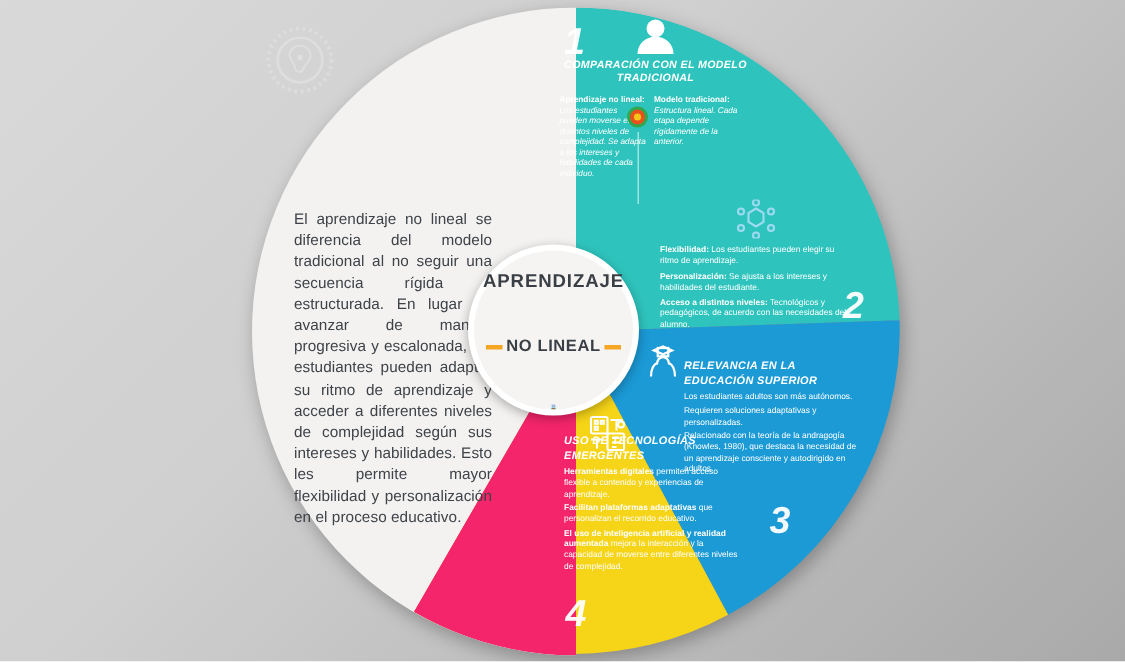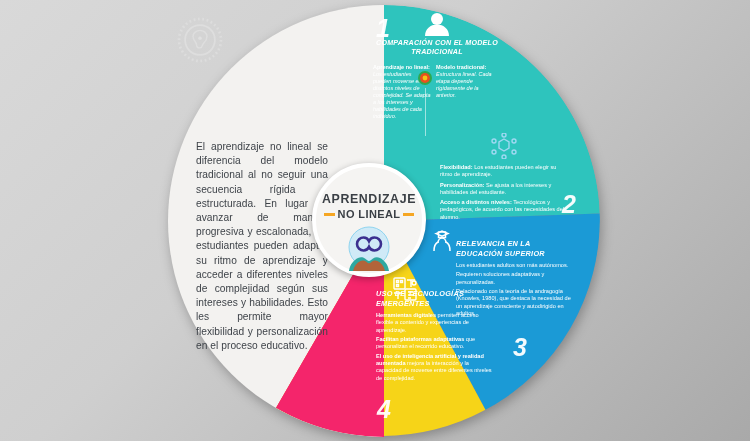--- a/index.html
+++ b/index.html
@@ -55,23 +55,24 @@
   
   .badge {
     position: absolute;
     left: 312px; top: 163px;
     width: 114px; height: 114px;
     border-radius: 50%;
     background: #f5f4f2;
     border: 4px solid #ffffff;
     box-shadow: 0 2px 7px rgba(0,0,0,.3);
     display: flex; flex-direction: column;
-    align-items: center; justify-content: flex-end;
+    align-items: center; justify-content: flex-start;
     padding-top: 13px;
     z-index: 40;
+    gap: 29px;
   }
   .badge-t1 {
     font-size: 12.4px; font-weight: 700; letter-spacing: .6px;
     color: #3a3f45;
   }
   .badge-t2wrap {
     display: flex; align-items: center; gap: 3px; margin-top: 2px;
   }
   .badge-rule { width: 11px; height: 3px; background: #f5a623; }
   .badge-t2 {

